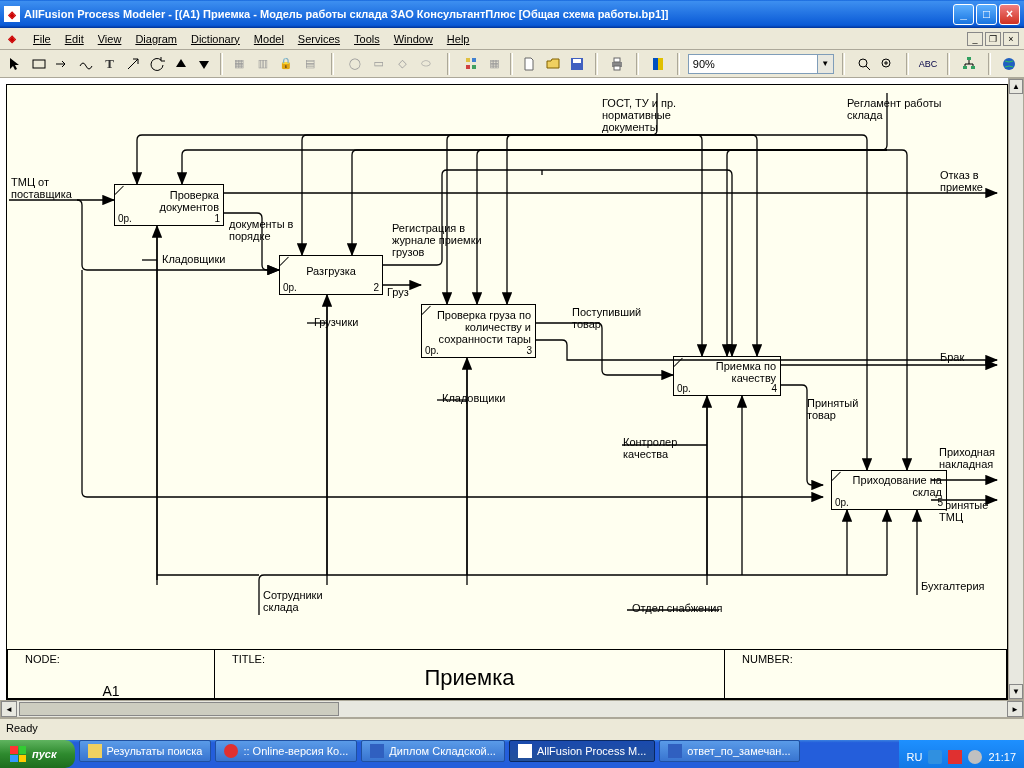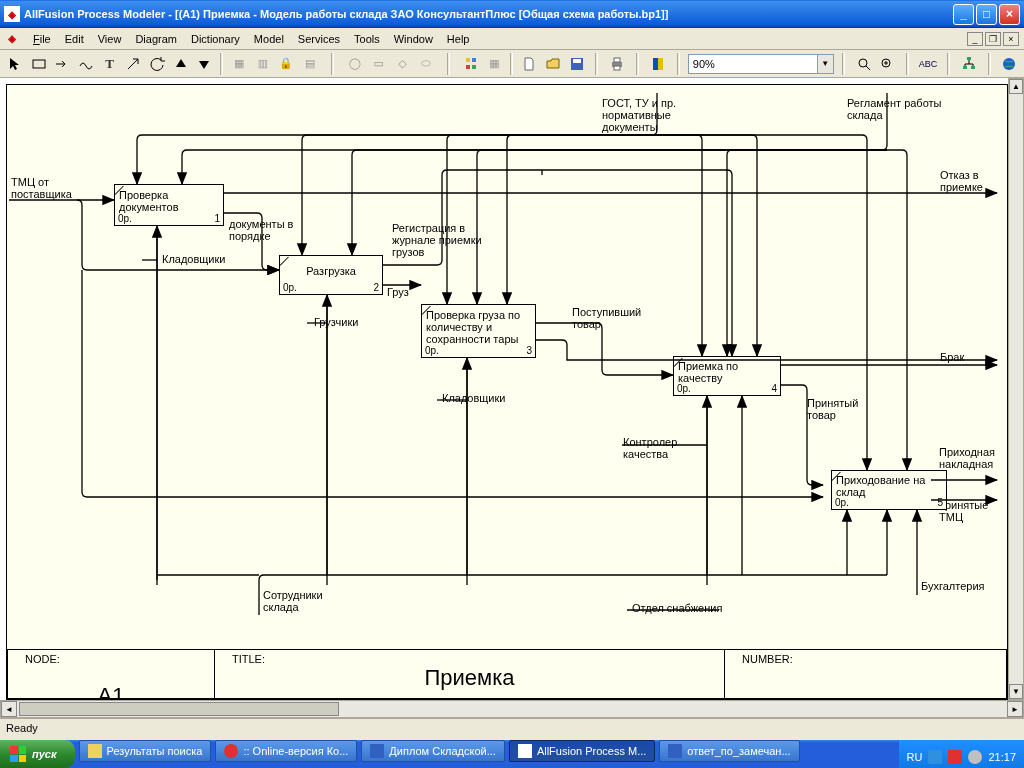--- a/index.html
+++ b/index.html
@@ -4,21 +4,21 @@
 <style>
   * { box-sizing: border-box; margin: 0; padding: 0; }
   body { font-family: Tahoma, sans-serif; font-size: 11px; width: 1024px; height: 768px; overflow: hidden; background: #ece9d8; }
   .titlebar { height: 28px; background: linear-gradient(#0a5ad6,#3d8ff0 4%,#0a5ad6 90%,#003399); color: #fff; display: flex; align-items: center; padding: 0 4px; font-weight: bold; }
   .titlebar .ticon { width: 16px; height: 16px; margin-right: 4px; background: #fff; display: flex; align-items: center; justify-content: center; color: #c00; font-weight: bold; font-size: 10px; }
   .titlebar .spacer { flex: 1; }
   .winbtn { width: 21px; height: 21px; margin-left: 2px; border: 1px solid #fff; border-radius: 3px; display: flex; align-items: center; justify-content: center; font-weight: bold; font-family: Arial; font-size: 12px; }
   .winbtn.min,.winbtn.max { background: linear-gradient(#5db0ff,#1874e0); color:#fff; }
   .winbtn.close { background: linear-gradient(#f08080,#d03020); color:#fff; }
   .menubar { height: 22px; background: #ece9d8; display: flex; align-items: center; padding: 0 4px; border-bottom: 1px solid #aca899; }
-  .menubar .menu { padding: 2px 7px; cursor: default; }
+  .menubar .menu { padding: 2px 7px; cursor: default; text-decoration: underline; }
   .menubar .menu u { text-decoration: underline; }
   .mdi-btns { margin-left:auto; display:flex; }
   .mdi-btns .mdi { width:16px; height:14px; margin:0 1px; background:#ece9d8; border:1px solid #888; font-size:9px; display:flex; align-items:center; justify-content:center; }
   .mini-ico { width:16px; height:16px; margin-right:6px; display:flex; align-items:center; justify-content:center; color:#c00; font-weight:bold; font-size:10px; }
   .toolbars { height: 28px; background: #ece9d8; border-bottom: 1px solid #aca899; display: flex; align-items: center; padding: 0 4px; gap: 2px; }
   .tb-sep { width: 3px; height: 22px; border-left: 1px solid #aca899; border-right: 1px solid #fff; margin: 0 3px; }
   .tb-btn { width: 22px; height: 22px; display: flex; align-items: center; justify-content: center; color: #333; border: 1px solid transparent; }
   .tb-btn svg { width: 16px; height: 16px; }
   .zoom { display: flex; align-items: center; }
   .zoom input { width: 130px; height: 20px; font-size: 11px; border:1px solid #7f9db9; padding:0 4px; background:#fff; }
@@ -40,27 +40,27 @@
   .task .ti { width:14px; height:14px; margin-right:5px; flex-shrink:0; }
   .tray { margin-left:auto; height:28px; background:linear-gradient(#1e90ff,#0f74e0); display:flex; align-items:center; padding:17px 8px; gap:6px; font-size:11px; }
   .tray .ti { width:14px; height:14px; }
   
   .dlabel { position:absolute; font-family: Arial, sans-serif; font-size: 11px; line-height: 12px; }
   .actbox { position:absolute; background:#fffff0; border:1.5px solid #000; }
   .actbox .shadow { position:absolute; right:-5px; bottom:-5px; width:100%; height:100%;
     background-image: repeating-linear-gradient(45deg,#000 0,#000 1px,transparent 1px,transparent 3px); z-index:-1; }
   .actbox .corner { position:absolute; left:0; top:0; width:10px; height:10px; }
   .actbox .corner::after { content:""; position:absolute; left:0; top:9px; width:12px; border-top:1.5px solid #000; transform-origin:left; transform:rotate(-45deg); }
-  .actbox .title { position:absolute; inset:6px 4px 14px 4px; display:flex; align-items:center; justify-content:center; text-align:left; font-size:11px; line-height:12px; }
+  .actbox .title { position:absolute; inset:6px 4px 14px 4px; display:flex; align-items:center; justify-content:center; text-align:right; font-size:11px; line-height:12px; }
   .actbox .bl { position:absolute; left:3px; bottom:1px; font-size:10px; }
   .actbox .br { position:absolute; right:3px; bottom:1px; font-size:10px; }
   svg.arrows { position:absolute; inset:0; width:100%; height:100%; }
   .footer-cell { position:absolute; border:1px solid #000; background:#fffff0; padding:3px 17px; font-size:11px; }
   .footer-title { font-family: Arial; font-size: 22px; text-align: center; }
-  .footer-node { font-family: Arial; font-size: 22px; text-align: center; padding-top:18px; }
+  .footer-node { font-family: Arial; font-size: 14px; text-align: center; padding-top:18px; }
 </style>
 </head>
 <body>
 
 <div class="titlebar">
   <div class="ticon">◈</div>
   <div>AllFusion Process Modeler  - [(A1) Приемка - Модель работы склада ЗАО КонсультантПлюс  [Общая схема работы.bp1]]</div>
   <div class="spacer"></div>
   <div class="winbtn min">_</div>
   <div class="winbtn max">□</div>

